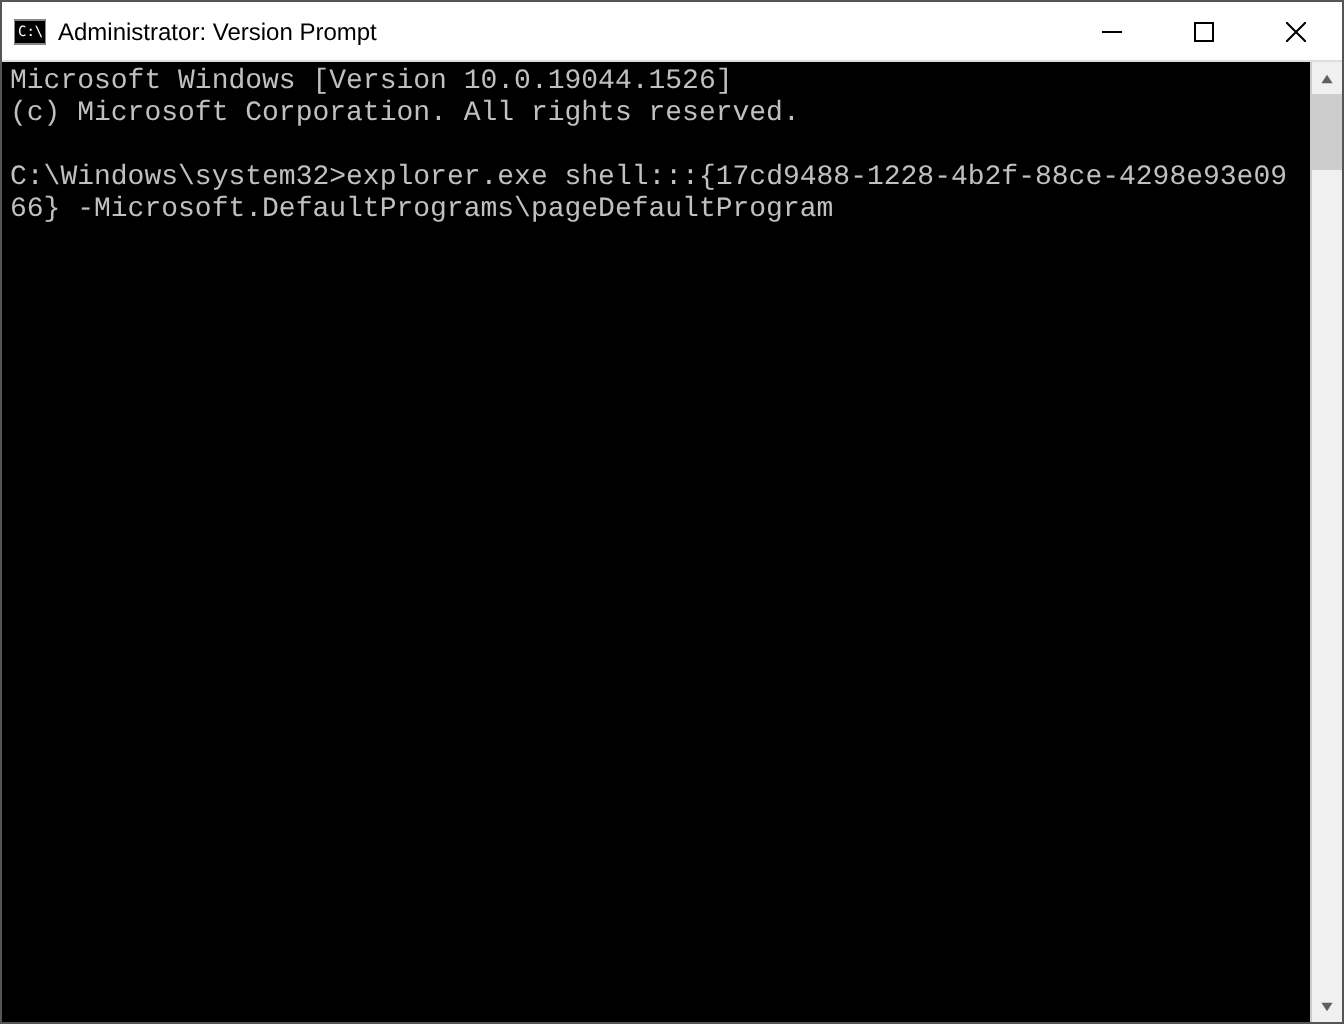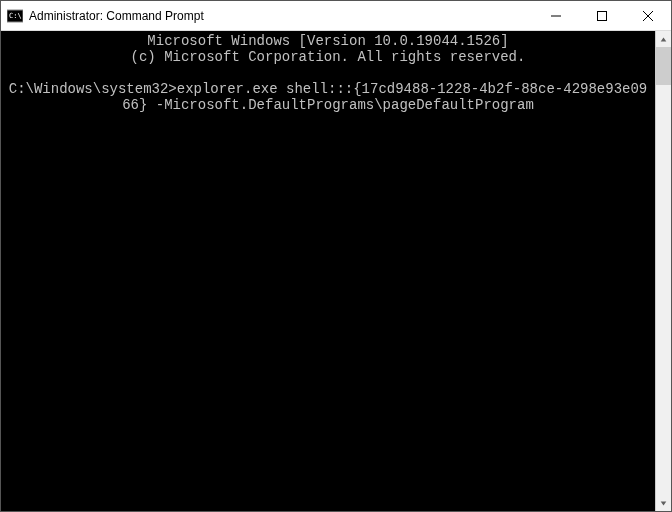--- a/index.html
+++ b/index.html
@@ -76,21 +76,20 @@
       flex: 1;
       background: #000;
       color: #c0c0c0;
       font-family: 'Consolas', 'Courier New', monospace;
       font-size: 14px;
       line-height: 1.15;
       padding: 2px 4px;
       white-space: pre-wrap;
       word-break: break-all;
       overflow: hidden;
-      text-align: center;
     }
     .scrollbar {
       width: 16px;
       background: #f0f0f0;
       position: relative;
       border-left: 1px solid #ccc;
     }
     .scroll-btn {
       width: 100%;
       height: 16px;
@@ -122,21 +121,21 @@
 <body>
 
 <div class="window">
   <div class="titlebar">
     <div class="app-icon">
       <svg viewBox="0 0 16 16">
         <rect x="0" y="2" width="16" height="12" fill="#000" stroke="#888" stroke-width="1"></rect>
         <text x="2" y="10" font-size="7" fill="#fff" font-family="monospace">C:\</text>
       </svg>
     </div>
-    <div class="title">Administrator: Command Prompt</div>
+    <div class="title">Administrator: Version Prompt</div>
     <div class="window-controls">
       <div class="ctrl">
         <svg viewBox="0 0 10 10">
             <line x1="0" y1="5" x2="10" y2="5" stroke="#000" stroke-width="1"></line>
           </svg>
       </div>
       <div class="ctrl">
         <svg viewBox="0 0 10 10">
             <rect x="0.5" y="0.5" width="9" height="9" fill="none" stroke="#000" stroke-width="1"></rect>
           </svg>

